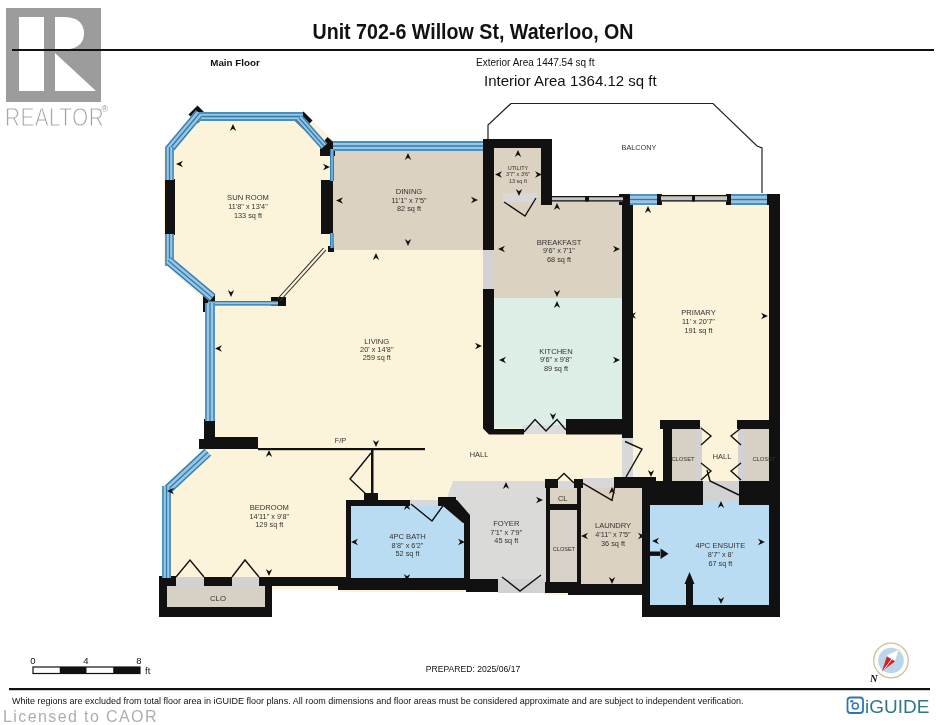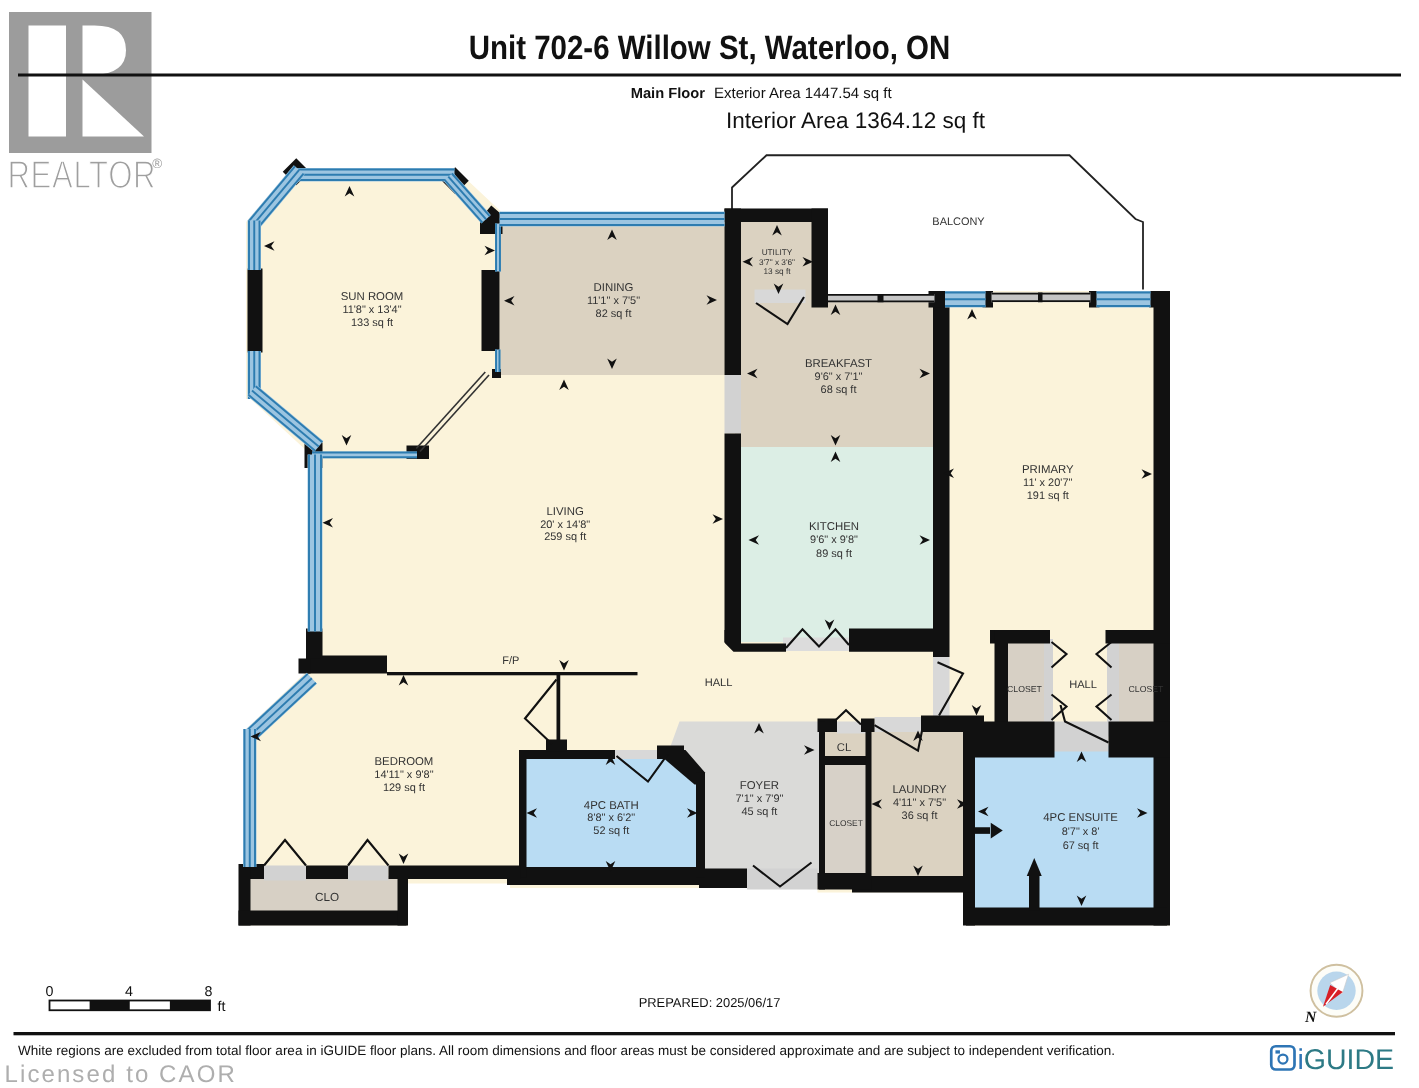--- a/index.html
+++ b/index.html
@@ -23,21 +23,21 @@
     <rect x="12" y="49" width="922" height="2" fill="#111111"></rect>
 
     <g transform="translate(5,125.5) scale(0.8,1)">
         <text x="0" y="0" font-size="26" letter-spacing="0.5" fill="#9f9f9f" stroke="#ffffff" stroke-width="0.9" font-family="Liberation Sans,sans-serif">REALTOR</text>
       </g>
     <text x="101.5" y="112" font-size="9" fill="#9c9c9c" font-family="Liberation Sans,sans-serif">®</text>
   </svg>
 
   <div class="abs" style="left:0;top:20.6px;width:946px;text-align:center;font-size:22.5px;line-height:1;font-weight:bold;color:#111;transform:scaleX(0.873);transform-origin:473px 0;">Unit 702-6 Willow St, Waterloo, ON</div>
 
-  <div class="abs" style="left:0;top:57.6px;width:470px;text-align:right;font-size:9.8px;line-height:1;font-weight:bold;color:#111;">Main Floor</div>
+  <div class="abs" style="left:0;top:57.6px;width:470px;text-align:center;font-size:9.8px;line-height:1;font-weight:bold;color:#111;">Main Floor</div>
   <div class="abs" style="left:476px;top:57.5px;font-size:10px;line-height:1;color:#111;">Exterior Area 1447.54 sq ft</div>
   <div class="abs" style="left:484px;top:72.8px;font-size:15px;line-height:1;color:#111;">Interior Area 1364.12 sq ft</div>
 </div>
 
 <svg class="abs" style="left:0;top:0;" width="946" height="725" viewBox="0 0 946 725" id="plan">
 
 <polygon points="195,112 303,112 335,142 483,142 483,139 552,139 552,197 623,197 623,194 780,194 780,617 644,617 644,595 545,595 545,592 340,592 340,589 272,589 272,617 161,617 161,576 163,576 163,487 204,448 204,437 206,437 206,302 167,266 164,266 164,148" fill="#fbf3da"></polygon>
 
 <polyline points="488,143 488,125 511,103.5 713,103.5 757,146 762,148 762,193" fill="#ffffff" stroke="#222222" stroke-width="1.2"></polyline>
 

